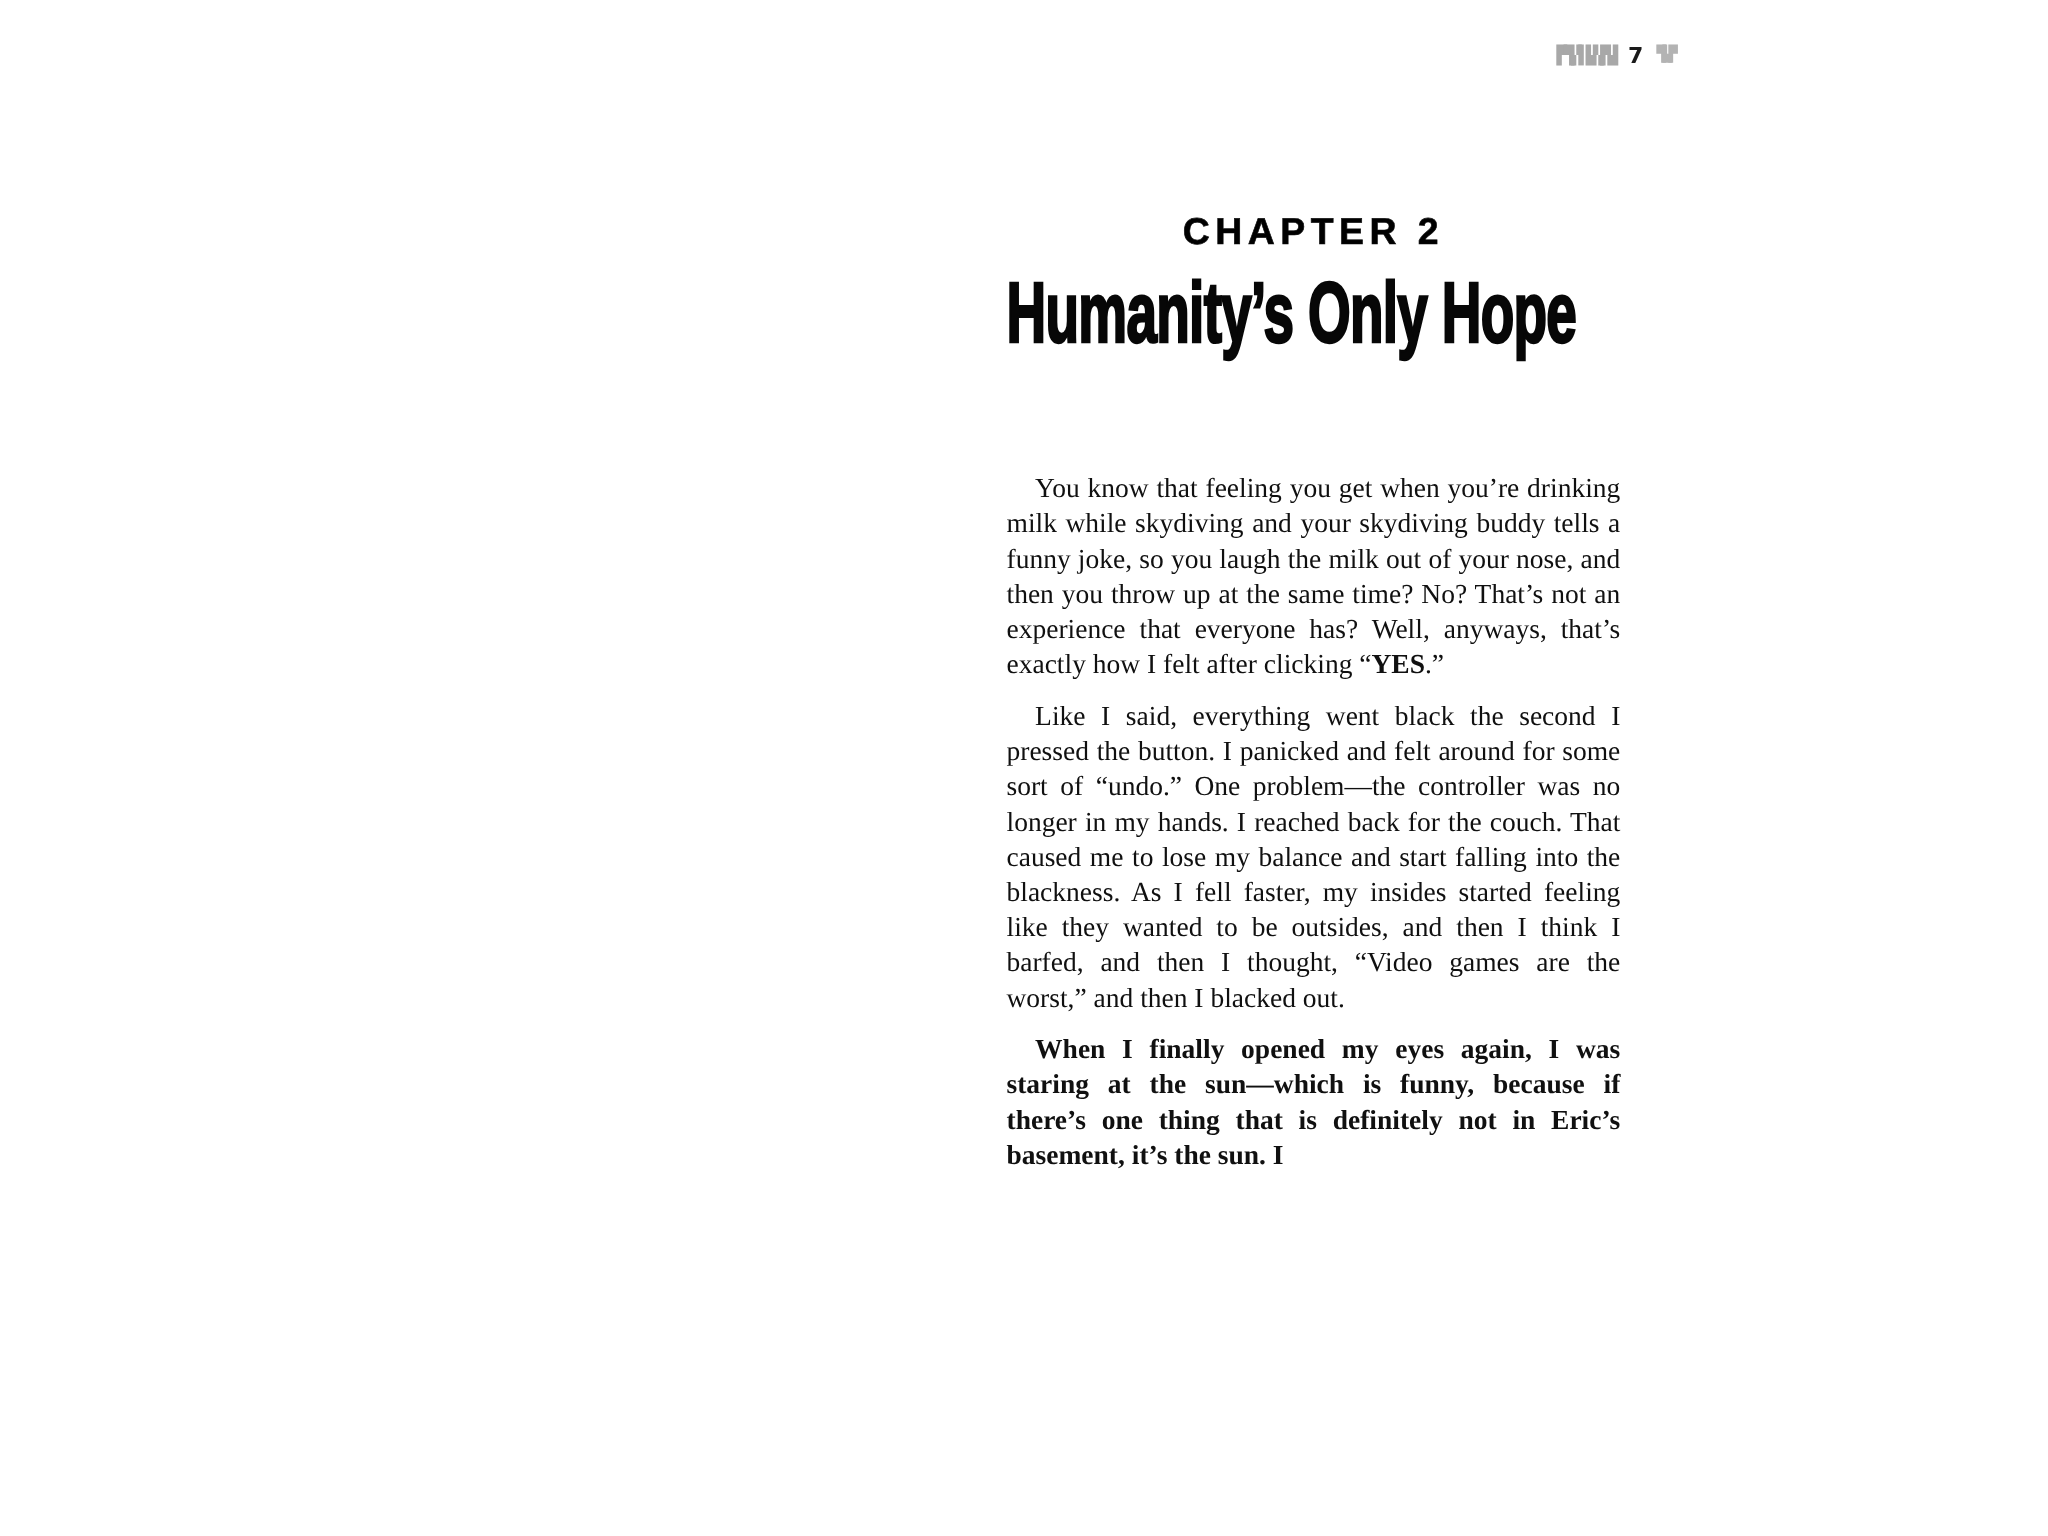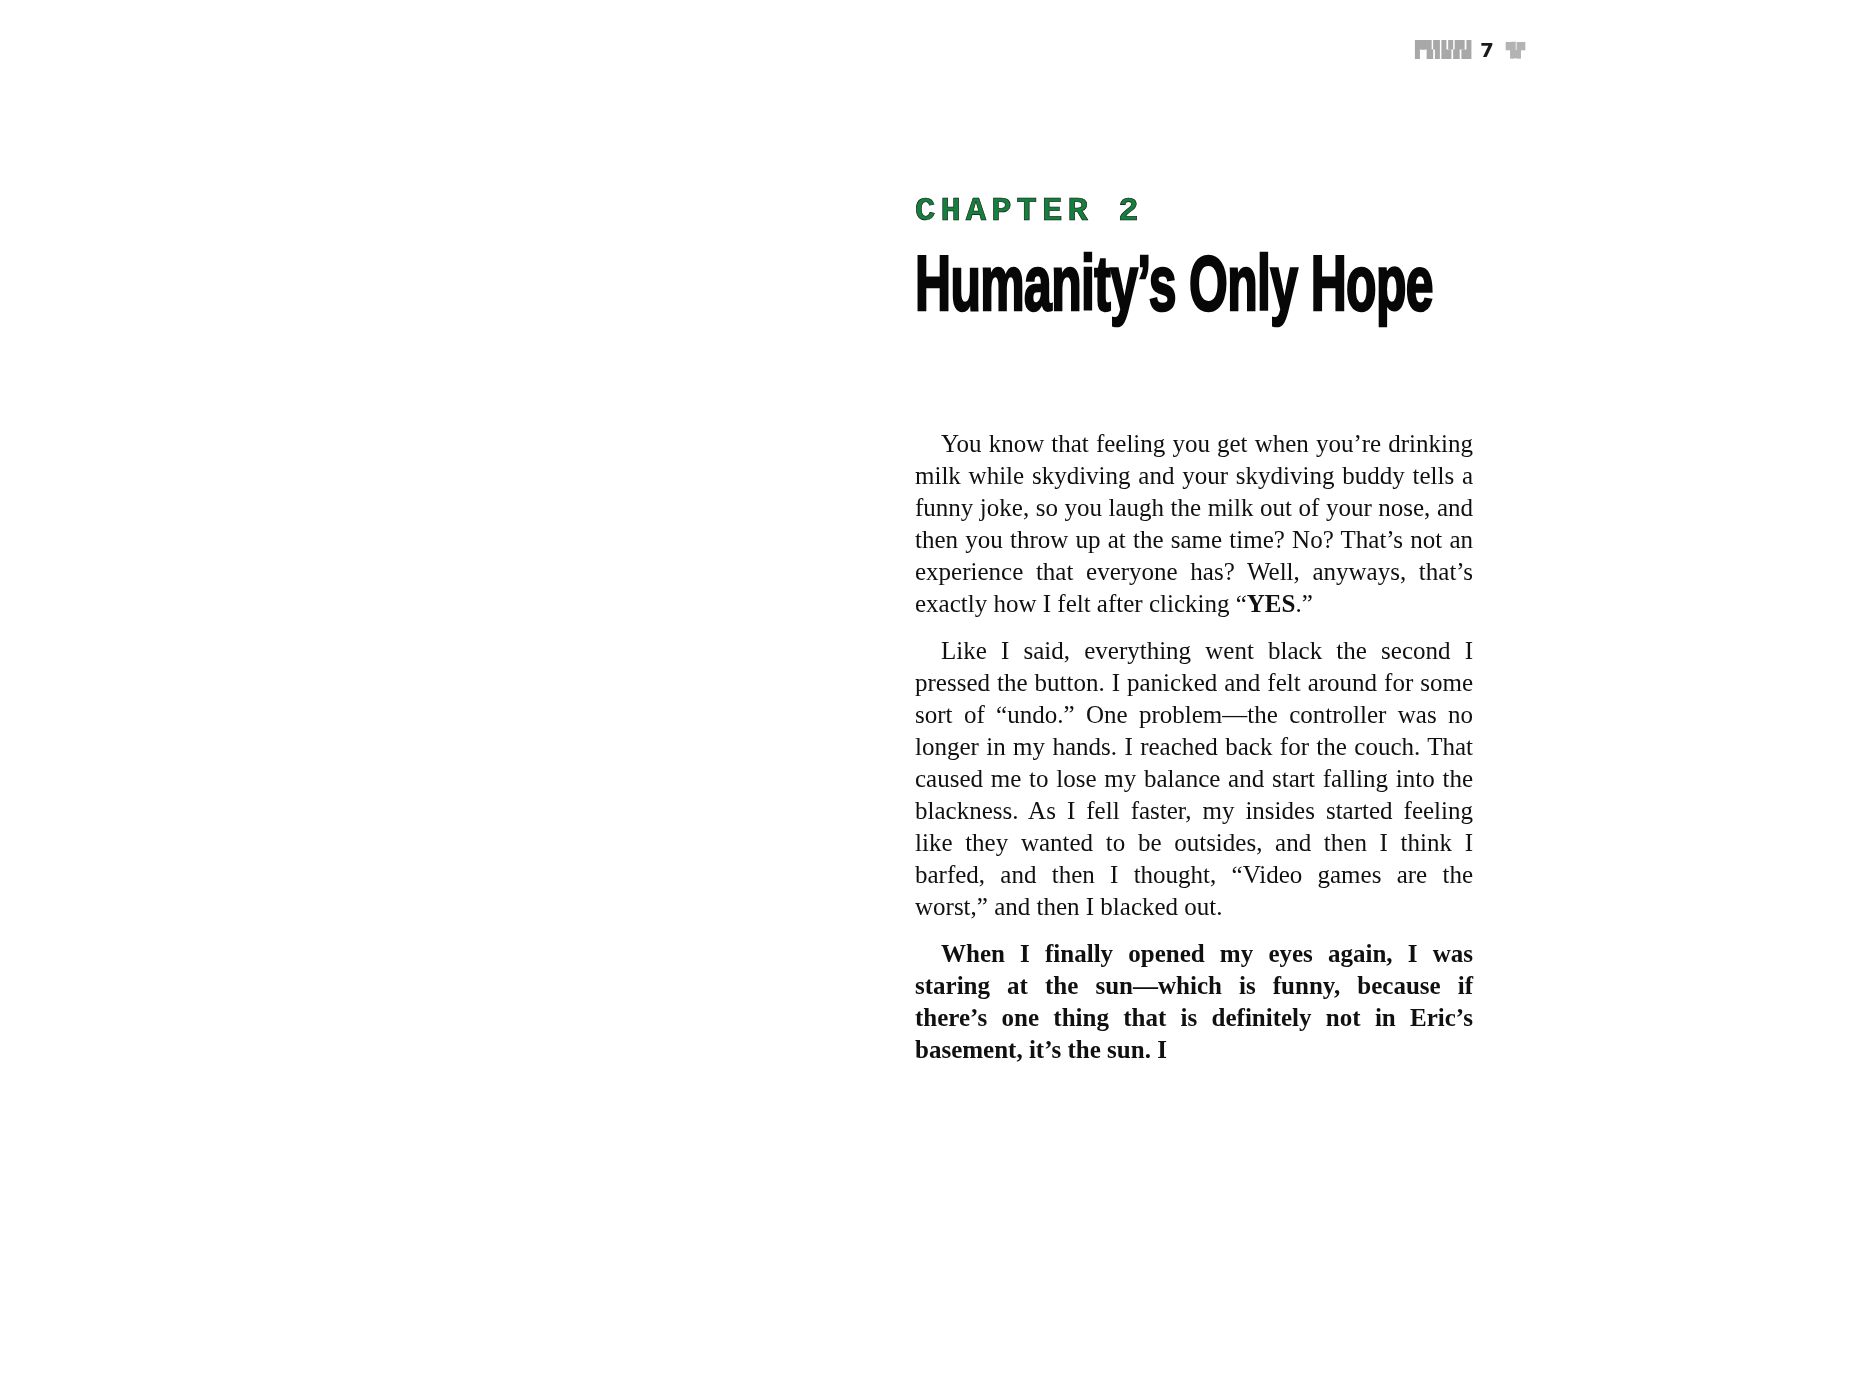--- a/index.html
+++ b/index.html
@@ -44,25 +44,26 @@
   }
 
   
   .content {
     position: absolute;
     left: 915px;
     top: 192px;
     width: 558px;
   }
   .chapter-label {
-    font-family: Liberation Mono, monospace;
+    font-family: Liberation Sans, sans-serif;
     font-weight: bold;
     font-size: 34px;
     letter-spacing: 5px;
-    color: #15803d;
+    color: #000000;
+    text-align: center;
     -webkit-text-stroke: 0.6px #0d0d0d;
   }
   .chapter-title {
     margin-top: 12px;
     font-family: "Liberation Sans", sans-serif;
     font-weight: bold;
     font-size: 78px;
     line-height: 82px;
     letter-spacing: -1px;
     color: #070707;

